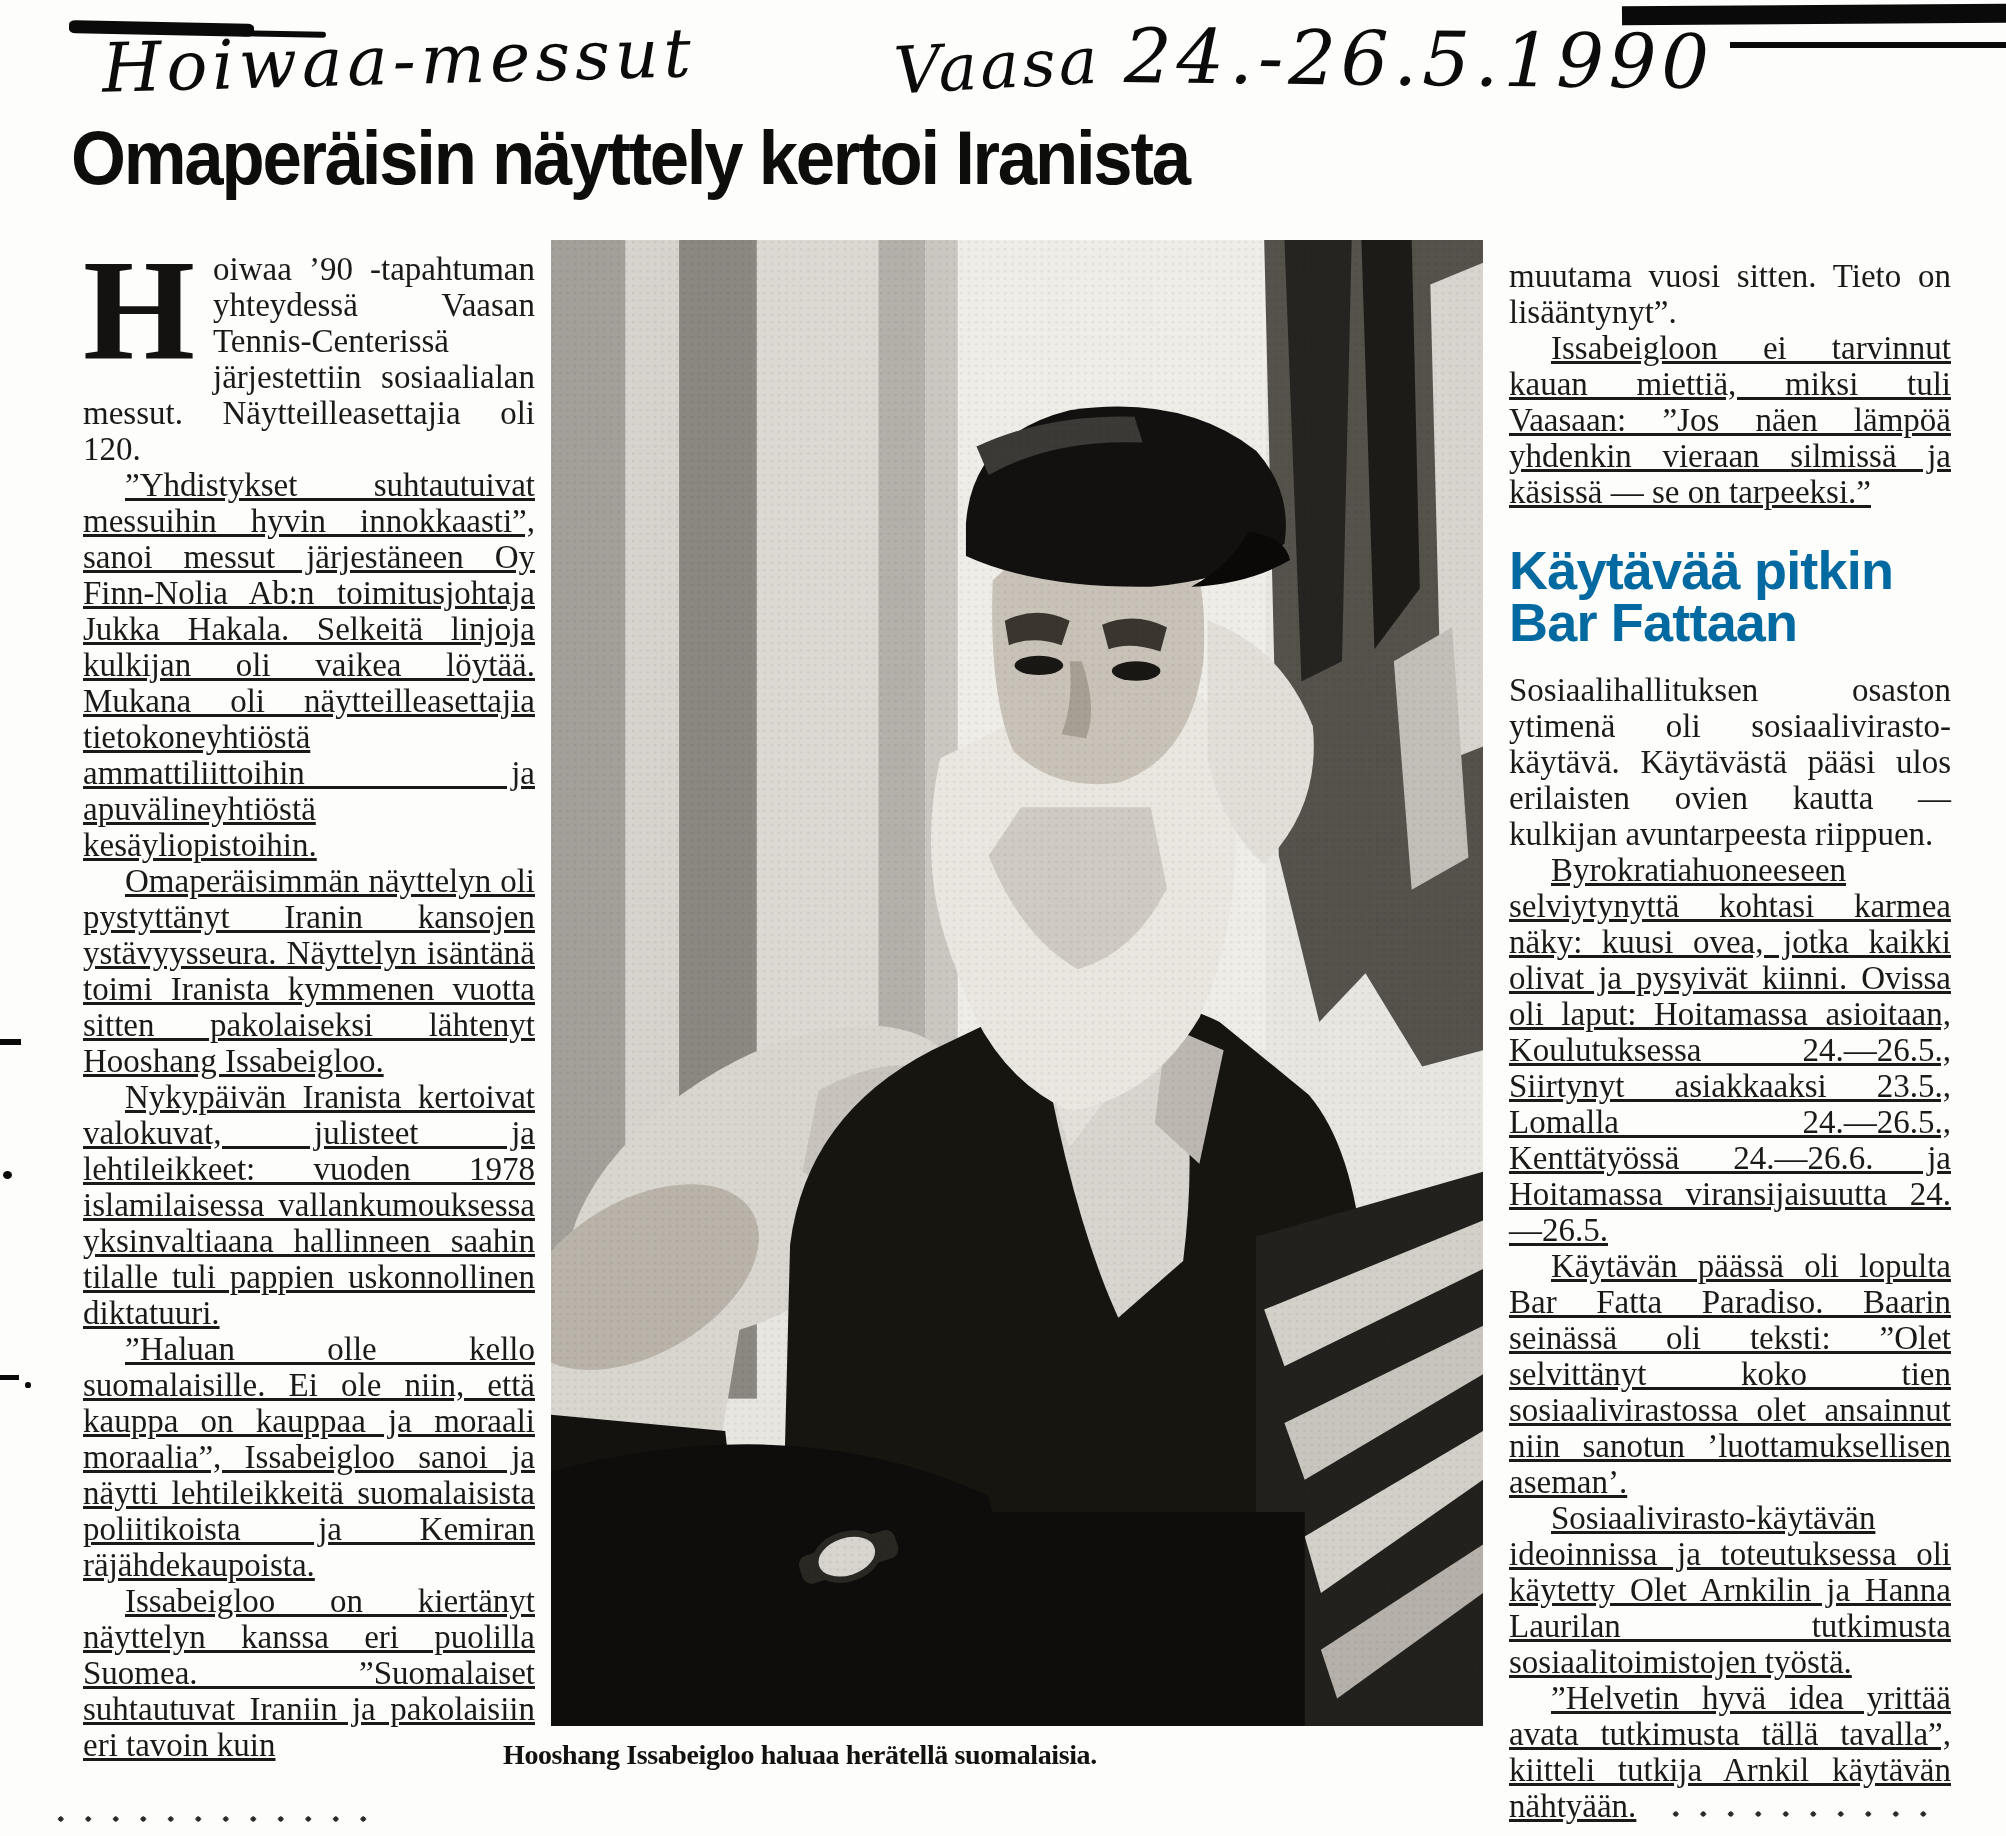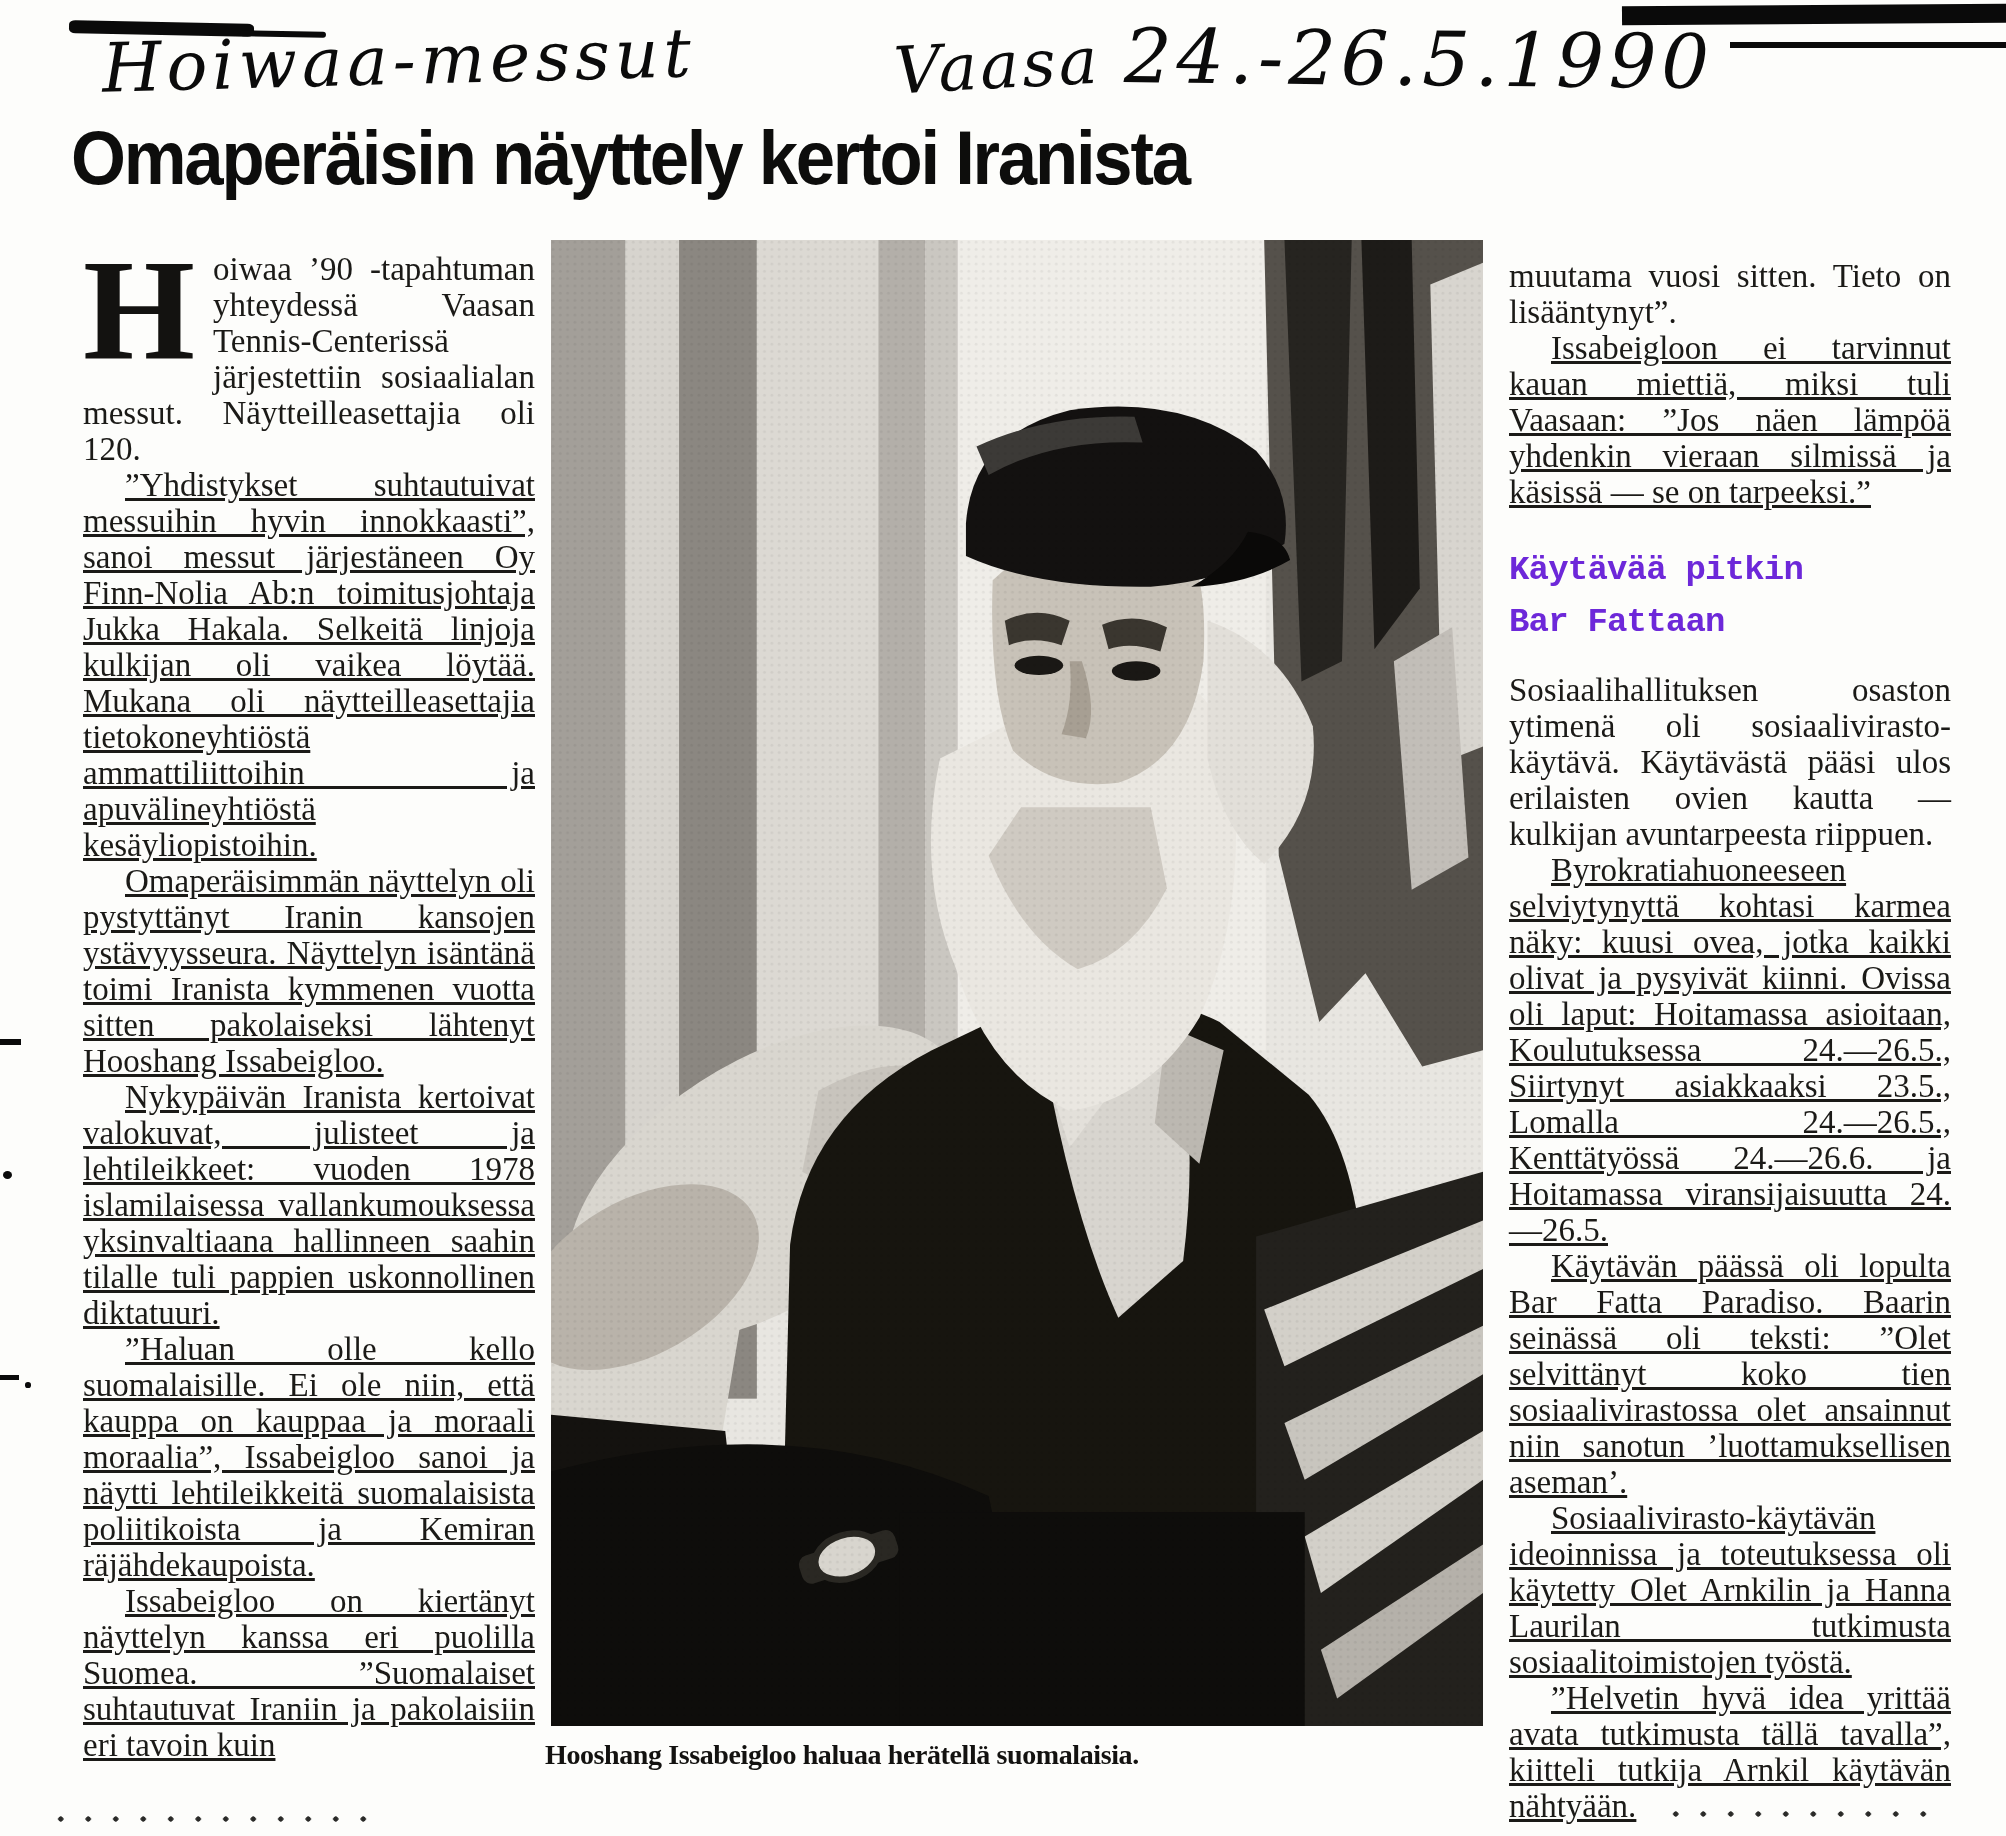--- a/index.html
+++ b/index.html
@@ -28,29 +28,29 @@
             font-weight:700;font-size:76px;line-height:1.05;letter-spacing:-2.4px;color:#0d0d0c;
             white-space:nowrap;transform:scaleX(0.93);transform-origin:left top;margin:0;}
 
   
   .col{position:absolute;text-align:justify;font-size:33px;line-height:36px;color:#1b1a17;}
   .col p{margin:0;}
   .col p.ind{text-indent:42px;text-decoration:underline;}
   .col-left{left:83px;top:251px;width:452px;}
   .col-right{left:1509px;top:258px;width:442px;}
   .dropcap{float:left;font-size:144px;line-height:109px;font-weight:700;padding:4.9px 18px 0 0;color:#131210;}
-  .subhead{font-family:Liberation Mono, monospace;font-weight:700;font-size:34px;line-height:52px;
-           letter-spacing:-0.8px;margin:34px 0 24px 0;text-align:left;color:#6d28d9;}
+  .subhead{font-family:Liberation Sans, sans-serif;font-weight:700;font-size:54px;line-height:52px;
+           letter-spacing:-0.8px;margin:34px 0 24px 0;text-align:left;color:#0369a1;}
 
   
   .photo{position:absolute;left:551px;top:240px;width:932px;height:1486px;}
   .photo svg{display:block;width:100%;height:100%;}
 
   
-  .caption{position:absolute;left:545px;top:1739px;width:960px;font-weight:700;font-size:28px;
+  .caption{position:absolute;left:503px;top:1739px;width:960px;font-weight:700;font-size:28px;
            letter-spacing:-0.4px;color:#131210;}
 
   
   .dots{position:absolute;height:8px;
         background-image:radial-gradient(circle, #2a2a28 2.4px, rgba(0,0,0,0) 2.9px);
         background-size:27.5px 8px;background-repeat:repeat-x;}
   .dots-left{left:47px;top:1815px;width:340px;}
   .dots-right{left:1662px;top:1810px;width:285px;}
 </style>
 </head>

